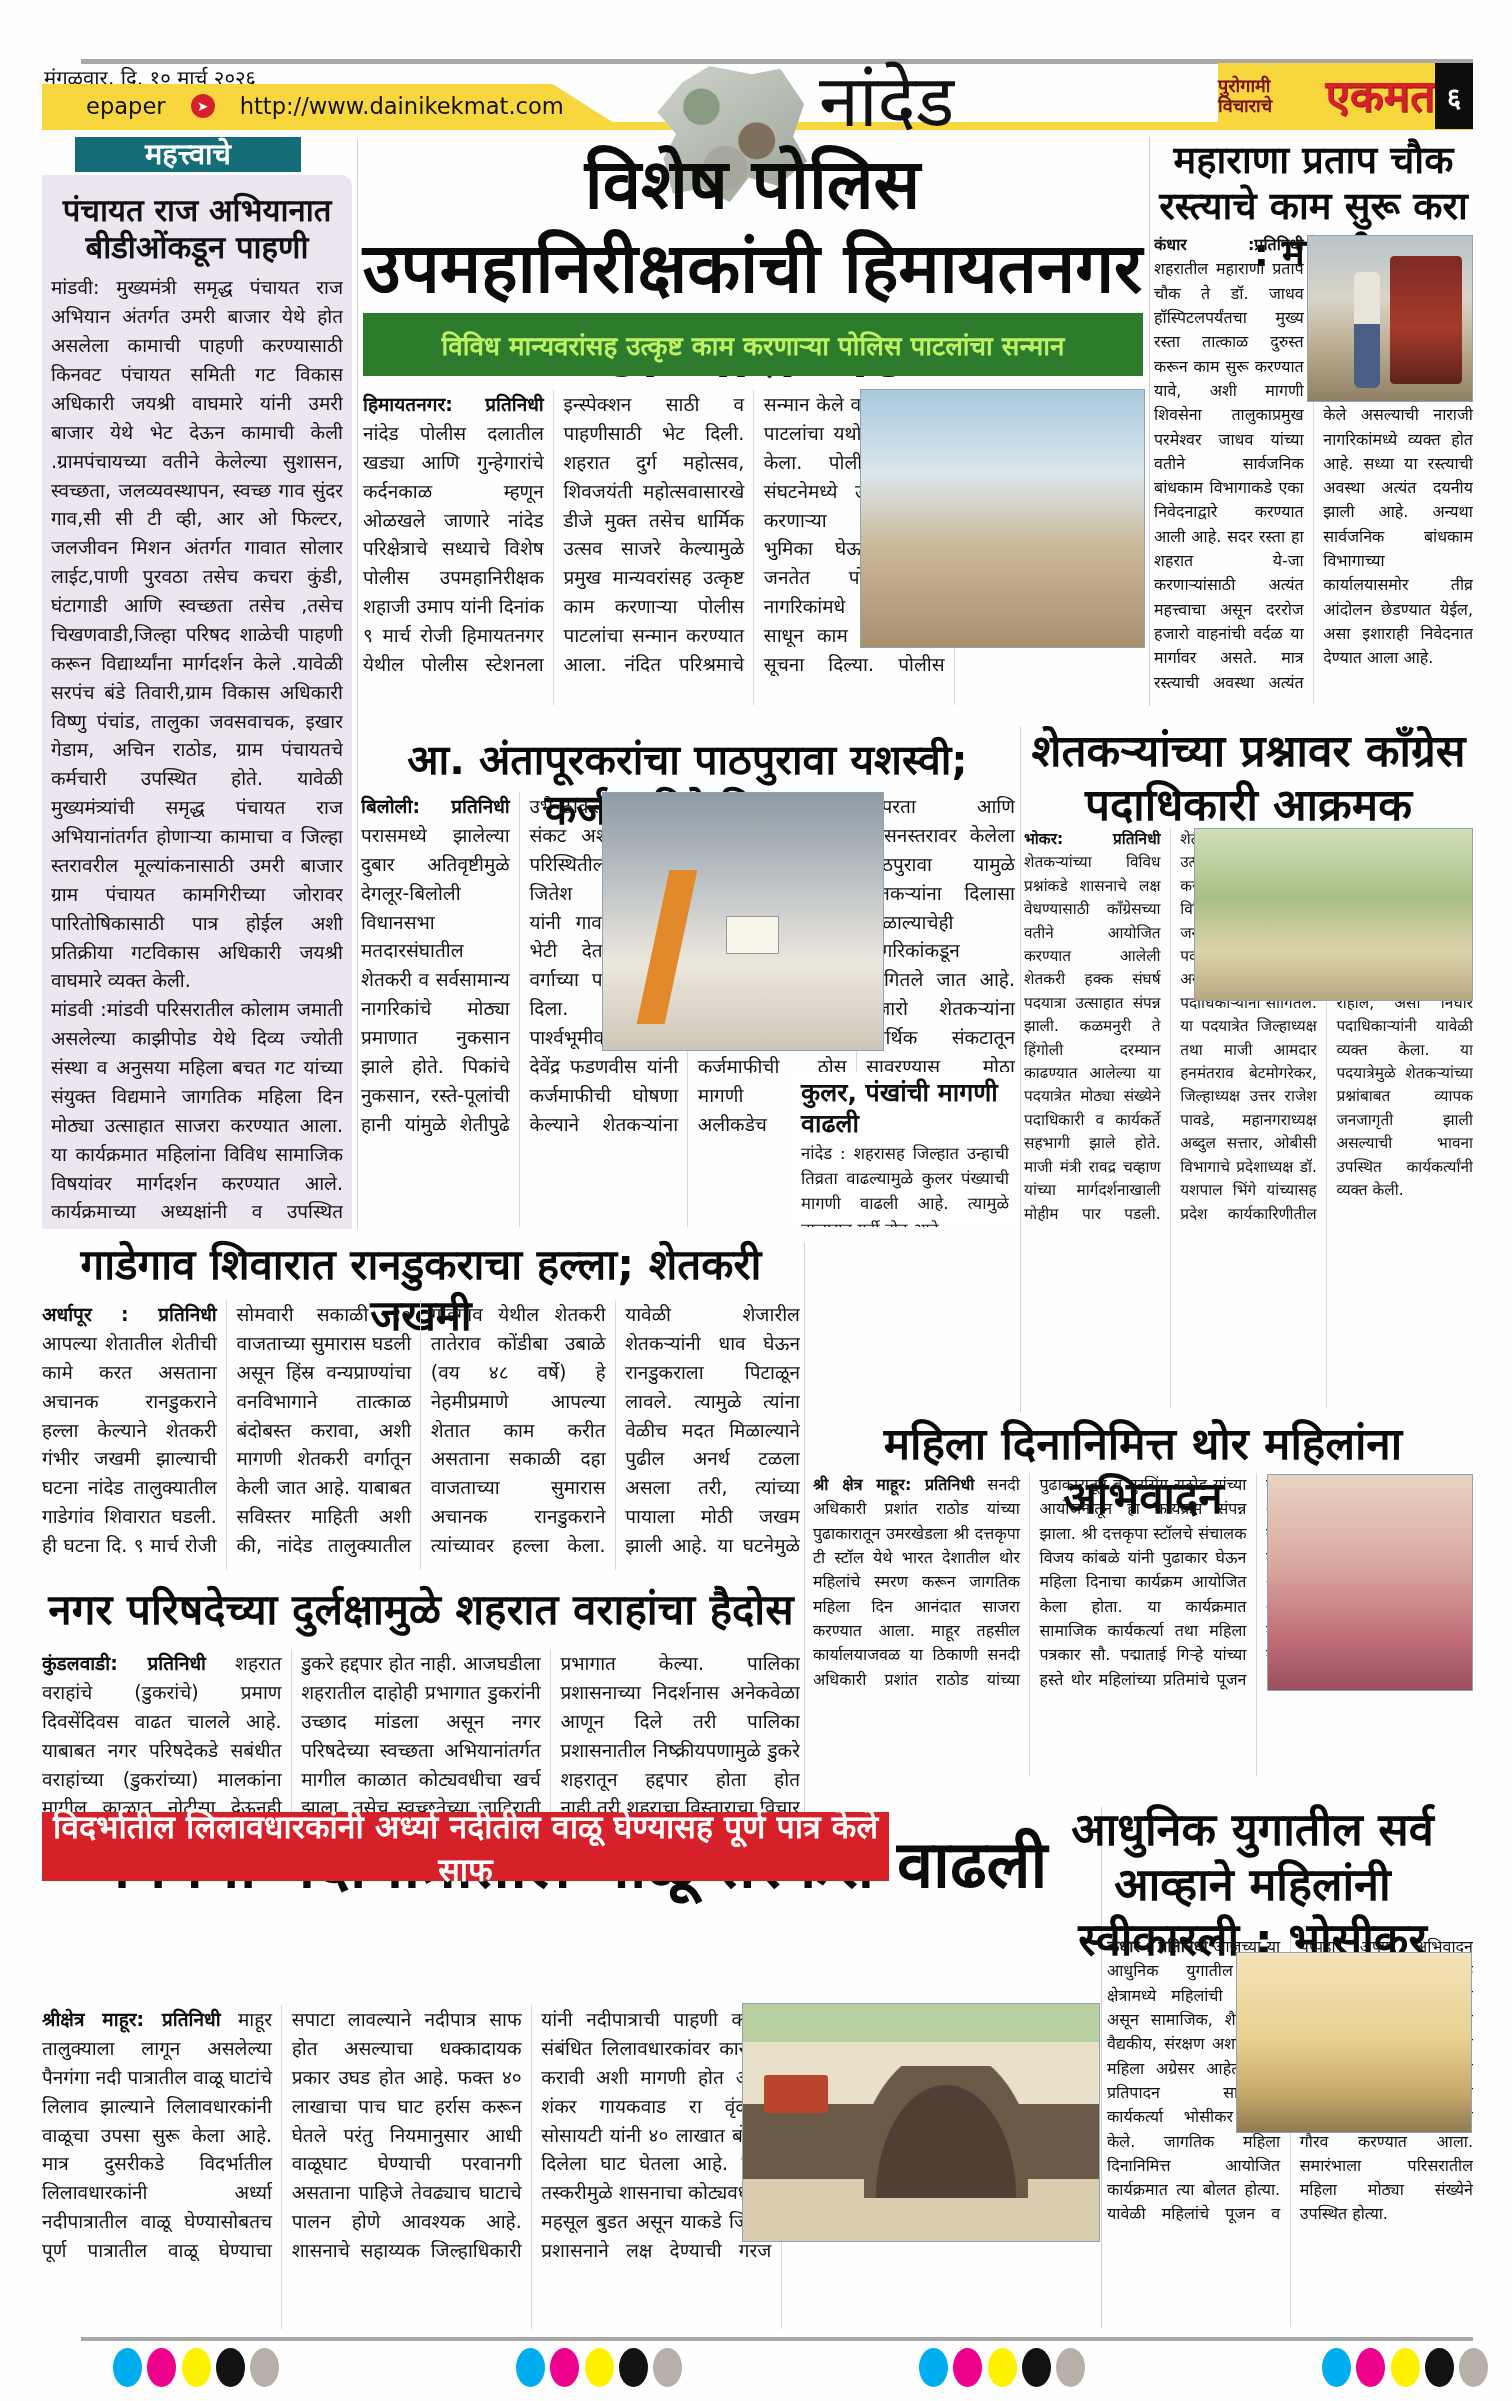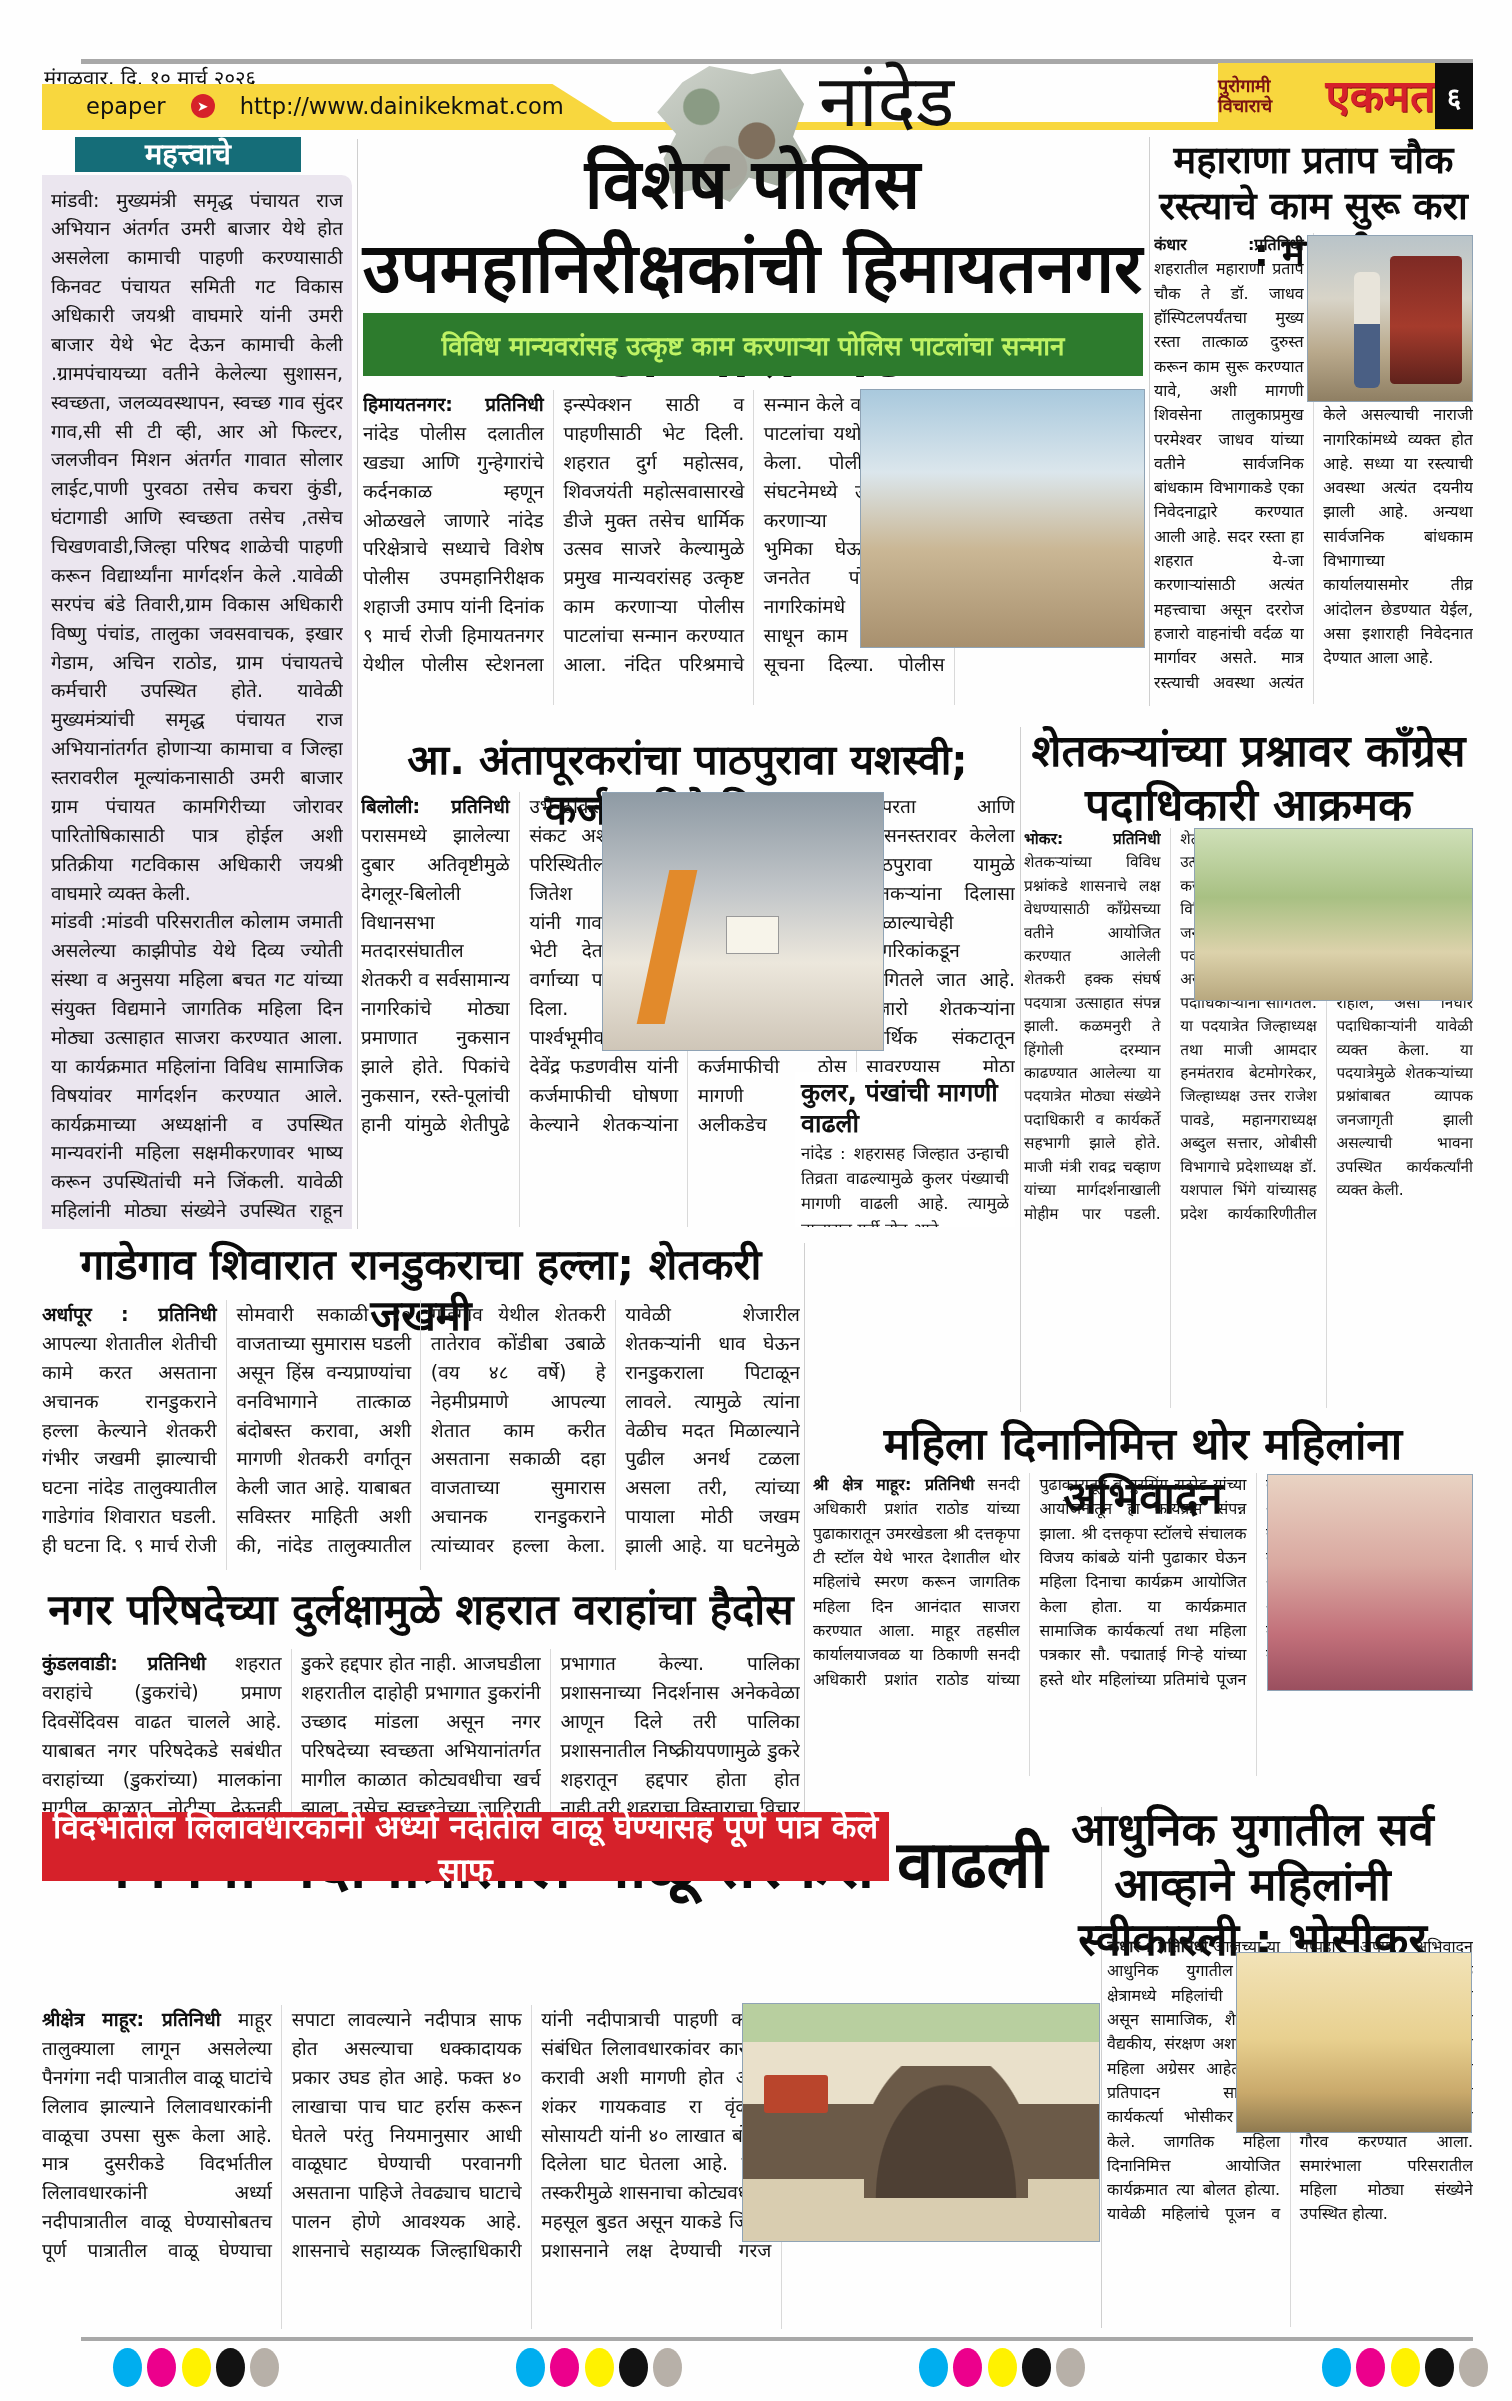--- a/index.html
+++ b/index.html
@@ -75,20 +75,21 @@
 
 <div class="abs yellow brand-box" style="left:1218px;top:63px;width:217px;height:66px">
   <span class="tagline">पुरोगामी विचाराचे</span>
   <span class="brand">एकमत</span>
 </div>
 <div class="abs page-box" style="left:1435px;top:63px;width:38px;height:66px">६</div>
 
 <div class="abs teal-bar" style="left:75px;top:137px;width:226px;height:35px">महत्त्वाचे</div>
 
 <div class="abs panel" style="left:42px;top:175px;width:310px;height:1054px">
+  <div class="panel-title">पंचायत राज अभियानात बीडीओंकडून पाहणी</div>
   <div class="body-txt">मांडवी: मुख्यमंत्री समृद्ध पंचायत राज अभियान अंतर्गत उमरी बाजार येथे होत असलेला कामाची पाहणी करण्यासाठी किनवट पंचायत समिती गट विकास अधिकारी जयश्री वाघमारे यांनी उमरी बाजार येथे भेट देऊन कामाची केली .ग्रामपंचायच्या वतीने केलेल्या सुशासन, स्वच्छता, जलव्यवस्थापन, स्वच्छ गाव सुंदर गाव,सी सी टी व्ही, आर ओ फिल्टर, जलजीवन मिशन अंतर्गत गावात सोलार लाईट,पाणी पुरवठा तसेच कचरा कुंडी, घंटागाडी आणि स्वच्छता तसेच ,तसेच चिखणवाडी,जिल्हा परिषद शाळेची पाहणी करून विद्यार्थ्यांना मार्गदर्शन केले .यावेळी सरपंच बंडे तिवारी,ग्राम विकास अधिकारी विष्णु पंचांड, तालुका जवसवाचक, इखार गेडाम, अचिन राठोड, ग्राम पंचायतचे कर्मचारी उपस्थित होते. यावेळी मुख्यमंत्र्यांची समृद्ध पंचायत राज अभियानांतर्गत होणाऱ्या कामाचा व जिल्हा स्तरावरील मूल्यांकनासाठी उमरी बाजार ग्राम पंचायत कामगिरीच्या जोरावर पारितोषिकासाठी पात्र होईल अशी प्रतिक्रीया गटविकास अधिकारी जयश्री वाघमारे व्यक्त केली.</div>
   <div class="body-txt">मांडवी :मांडवी परिसरातील कोलाम जमाती असलेल्या काझीपोड येथे दिव्य ज्योती संस्था व अनुसया महिला बचत गट यांच्या संयुक्त विद्यमाने जागतिक महिला दिन मोठ्या उत्साहात साजरा करण्यात आला. या कार्यक्रमात महिलांना विविध सामाजिक विषयांवर मार्गदर्शन करण्यात आले. कार्यक्रमाच्या अध्यक्षांनी व उपस्थित मान्यवरांनी महिला सक्षमीकरणावर भाष्य करून उपस्थितांची मने जिंकली. यावेळी महिलांनी मोठ्या संख्येने उपस्थित राहून कार्यक्रमाला उत्स्फूर्त प्रतिसाद दिला.</div>
 </div>
 
 <div class="abs rule-v" style="left:357px;top:139px;height:1090px"></div>
 
 <div class="abs hl" style="left:361px;top:142px;width:783px;font-size:69px">विशेष पोलिस उपमहानिरीक्षकांची हिमायतनगर ठाण्यास भेट</div>
 <div class="abs green-bar" style="left:363px;top:313px;width:780px;height:63px">विविध मान्यवरांसह उत्कृष्ट काम करणाऱ्या पोलिस पाटलांचा सन्मान</div>
 <div class="abs body-txt cols4" style="left:363px;top:390px;width:782px;height:315px">
   <b class="byline">हिमायतनगर: प्रतिनिधी</b>

